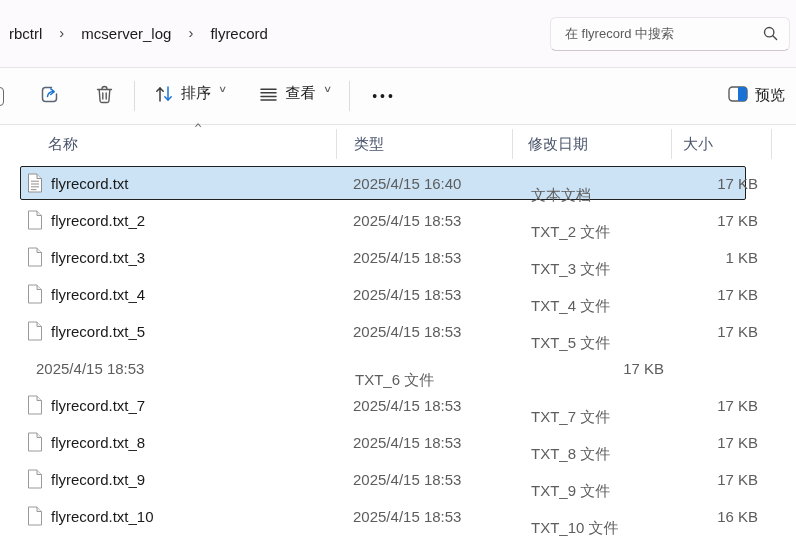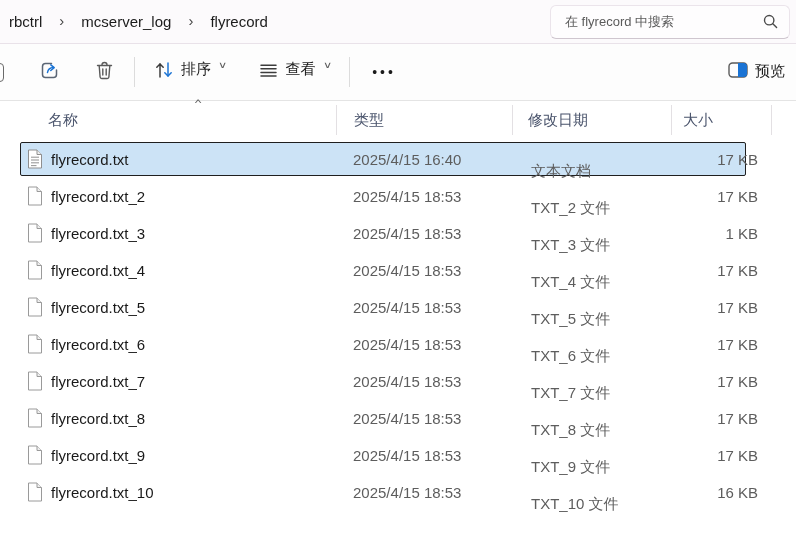--- a/index.html
+++ b/index.html
@@ -6,21 +6,21 @@
   html, body { width: 796px; height: 546px; overflow: hidden; }
   body {
     font-family: "Liberation Sans", "DejaVu Sans", sans-serif;
     background: #ffffff;
     color: #1b1b1b;
     position: relative;
   }
 
   
   .topbar {
-    height: 44px;
+    height: 68px;
     background: #fcfafc;
     border-bottom: 1px solid #e9e2e9;
     display: flex;
     align-items: center;
     justify-content: space-between;
     padding: 0 6px 0 0;
   }
   .breadcrumb { display: flex; align-items: center; padding-left: 2px; }
   .crumb {
     font-size: 15px; color: #1b1b1b; padding: 6px 7px; border-radius: 4px;
@@ -296,29 +296,20 @@
             <path d="M10 1 v4.5 h4.5" fill="#efefef" stroke="#9a9a9a" stroke-width="1"></path>
           </svg>
         </span>
       <span class="fname">flyrecord.txt_5</span>
     </div>
     <div class="cell c-date">2025/4/15 18:53</div>
     <div class="cell c-type">TXT_5 文件</div>
     <div class="cell c-size">17 KB</div>
   </div>
     <div class="row">
-    <div class="cell c-name">
-      <span class="ficon">
-          <svg width="16" height="20" viewBox="0 0 16 20">
-            <path d="M1.5 1 h8.5 l4.5 4.5 V19 H1.5 z" fill="#ffffff" stroke="#9a9a9a" stroke-width="1"></path>
-            <path d="M10 1 v4.5 h4.5" fill="#efefef" stroke="#9a9a9a" stroke-width="1"></path>
-          </svg>
-        </span>
-      <span class="fname">flyrecord.txt_6</span>
-    </div>
     <div class="cell c-date">2025/4/15 18:53</div>
     <div class="cell c-type">TXT_6 文件</div>
     <div class="cell c-size">17 KB</div>
   </div>
     <div class="row">
     <div class="cell c-name">
       <span class="ficon">
           <svg width="16" height="20" viewBox="0 0 16 20">
             <path d="M1.5 1 h8.5 l4.5 4.5 V19 H1.5 z" fill="#ffffff" stroke="#9a9a9a" stroke-width="1"></path>
             <path d="M10 1 v4.5 h4.5" fill="#efefef" stroke="#9a9a9a" stroke-width="1"></path>

